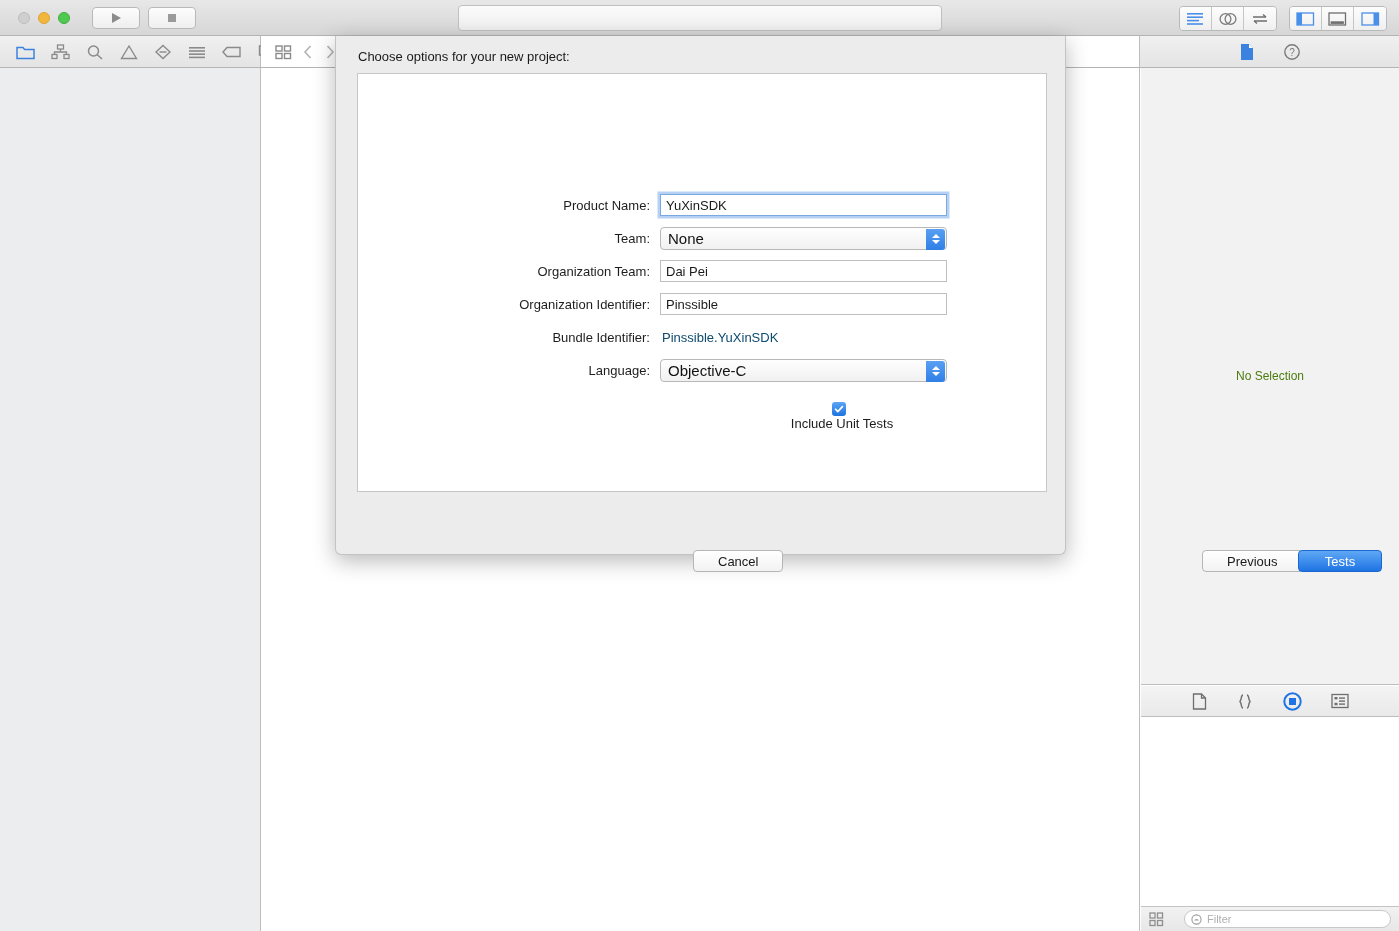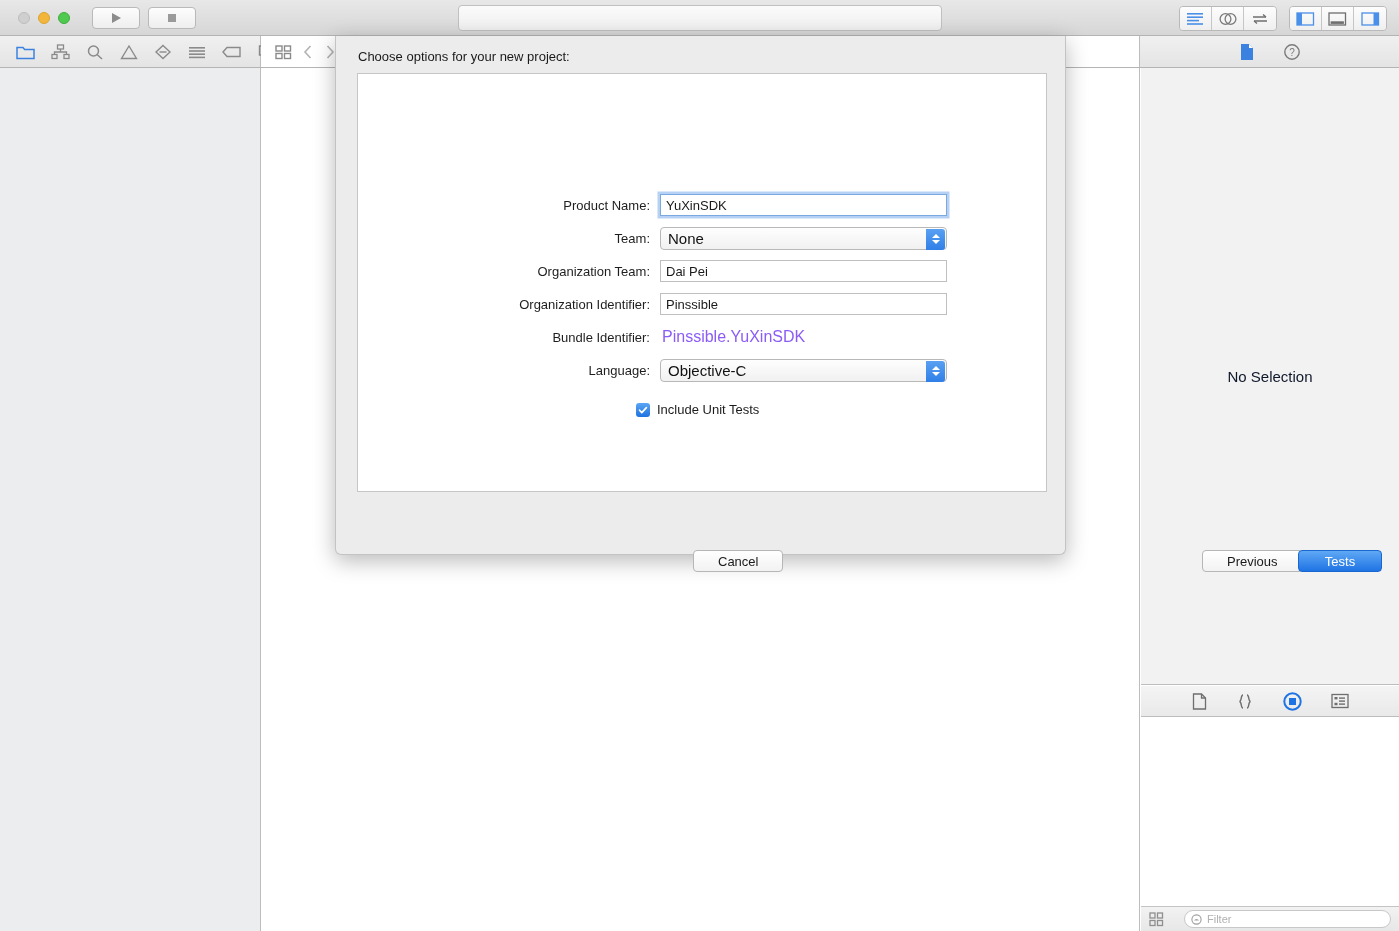--- a/index.html
+++ b/index.html
@@ -81,21 +81,21 @@
   }
   .editor {
     position: absolute; left: 262px; top: 68px; width: 878px; height: 863px;
     background: #ffffff; border-right: 1px solid #bdbdbd;
   }
   .inspector {
     position: absolute; left: 1141px; top: 68px; width: 258px; height: 617px;
     background: #f2f2f2; border-bottom: 1px solid #bdbdbd;
     display: flex; align-items: center; justify-content: center;
   }
-  .placeholder { color: #0f172a; font-size: 15px; }
+  .placeholder { color: #4d7c0f; font-size: 12px; }
 
   .library-tabs {
     position: absolute; left: 1141px; top: 686px; width: 258px; height: 31px;
     background: linear-gradient(#f4f4f4, #e9e9e9); border-bottom: 1px solid #bdbdbd;
     display: flex; align-items: center; justify-content: center; gap: 29px;
   }
   .library-body {
     position: absolute; left: 1141px; top: 717px; width: 258px; height: 189px;
     background: #ffffff;
     display: flex; align-items: center; justify-content: center;
@@ -134,38 +134,38 @@
   }
   .txt {
     width: 287px; height: 22px; border: 1px solid #bfbfbf; background: #fff;
     font-size: 13px; color: #1a1a1a; padding: 0 5px; line-height: 20px;
     font-family: "Liberation Sans", sans-serif;
   }
   .txt.focused {
     border: 1px solid #7aa9e0;
     box-shadow: 0 0 0 2.5px rgba(122,172,235,.55);
   }
-  .static-val { font-size: 16px; color: #8b5cf6; padding-left: 2px; }
+  .static-val { font-size: 13px; color: #0c4a6e; padding-left: 2px; }
 
   .popup {
     position: relative; width: 287px; height: 23px;
     background: linear-gradient(#fefefe, #f1f1f1);
     border: 1px solid #b8b8b8; border-radius: 4px;
     font-size: 15px; color: #121212; line-height: 21px; padding-left: 7px;
   }
   .stepper {
     position: absolute; right: 1px; top: 1px; width: 19px; height: 21px;
     background: linear-gradient(#5aa0f2, #2f7fe8); border-radius: 0 3px 3px 0;
     display: flex; flex-direction: column; align-items: center; justify-content: center; gap: 2px;
   }
   .chev { width: 0; height: 0; border-left: 4px solid transparent; border-right: 4px solid transparent; }
   .chev.up { border-bottom: 4px solid #fff; }
   .chev.dn { border-top: 4px solid #fff; }
 
-  .check-row { display: flex; align-items: center; margin-left: 278px; margin-top: 21px; }
+  .check-row { display: flex; align-items: center; margin-left: 278px; margin-top: 21px; flex-direction: column; }
   .checkbox {
     width: 14px; height: 14px; border-radius: 3px;
     background: linear-gradient(#5aa5f5, #1f72e0);
     display: flex; align-items: center; justify-content: center; margin-right: 7px;
   }
   .check-label { font-size: 13px; color: #1c1c1c; }
 
   .btn {
     height: 22px; padding: 0 24px; border-radius: 4px; font-size: 13px;
     border: 1px solid #b6b6b6; background: linear-gradient(#ffffff, #f2f2f2);

